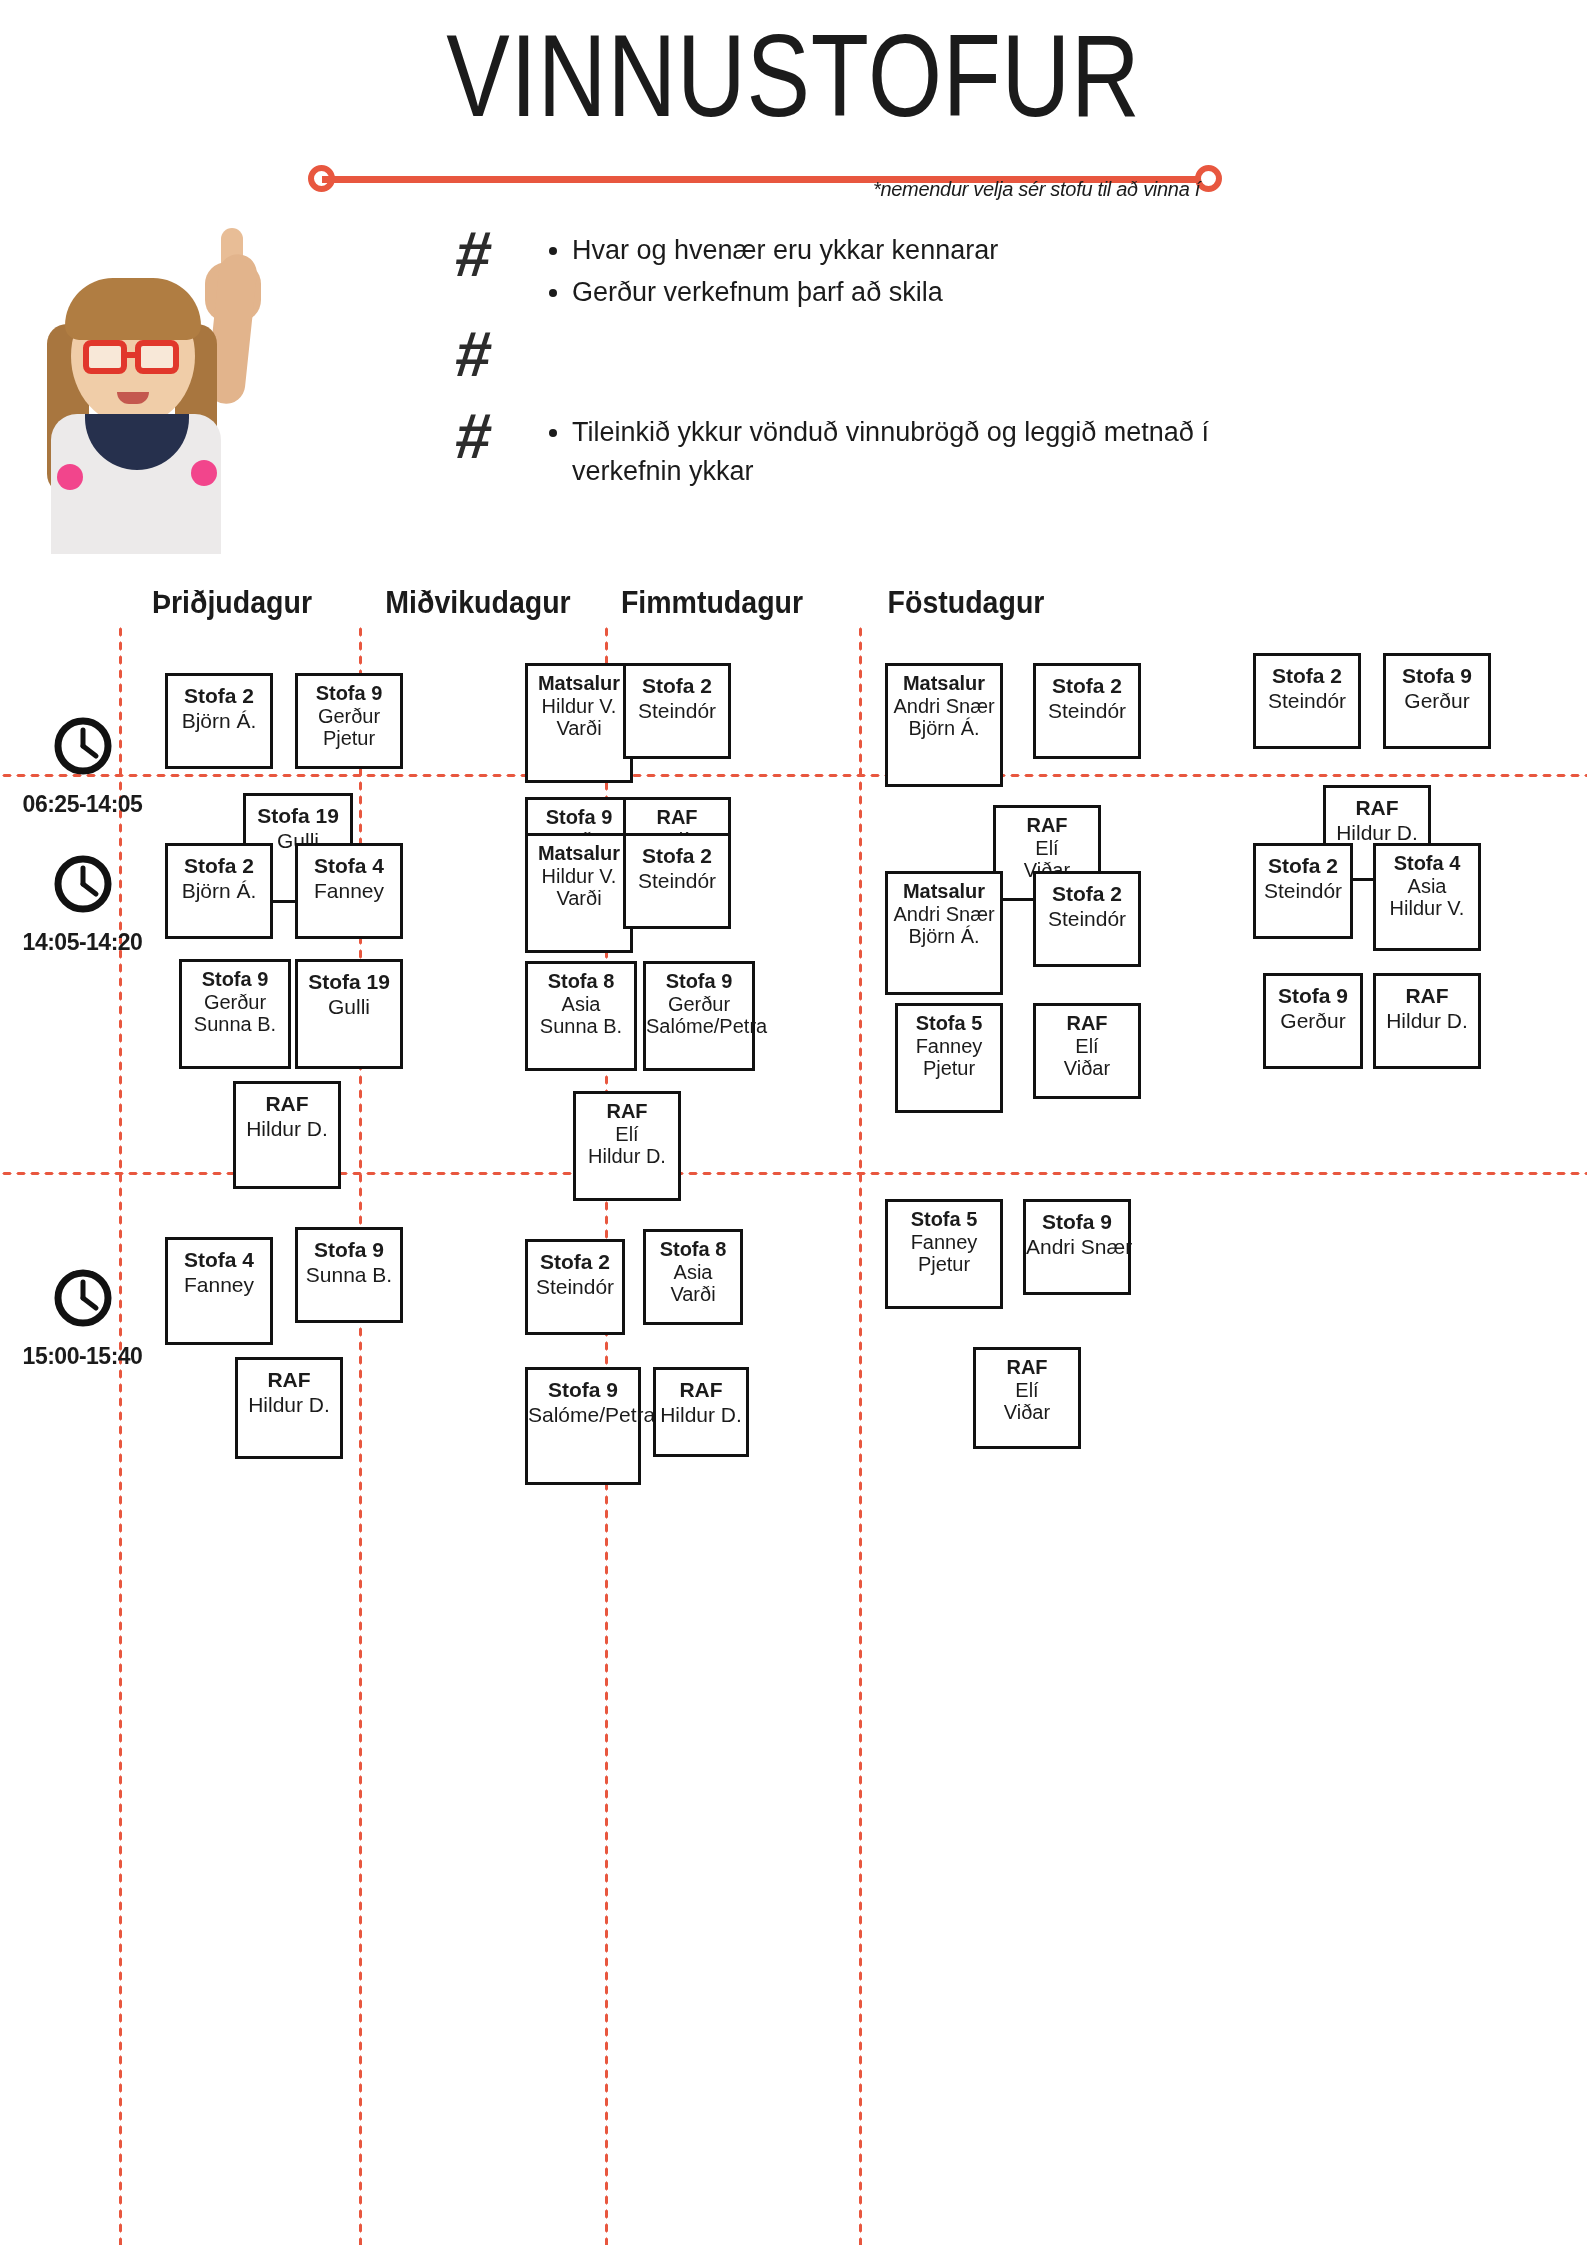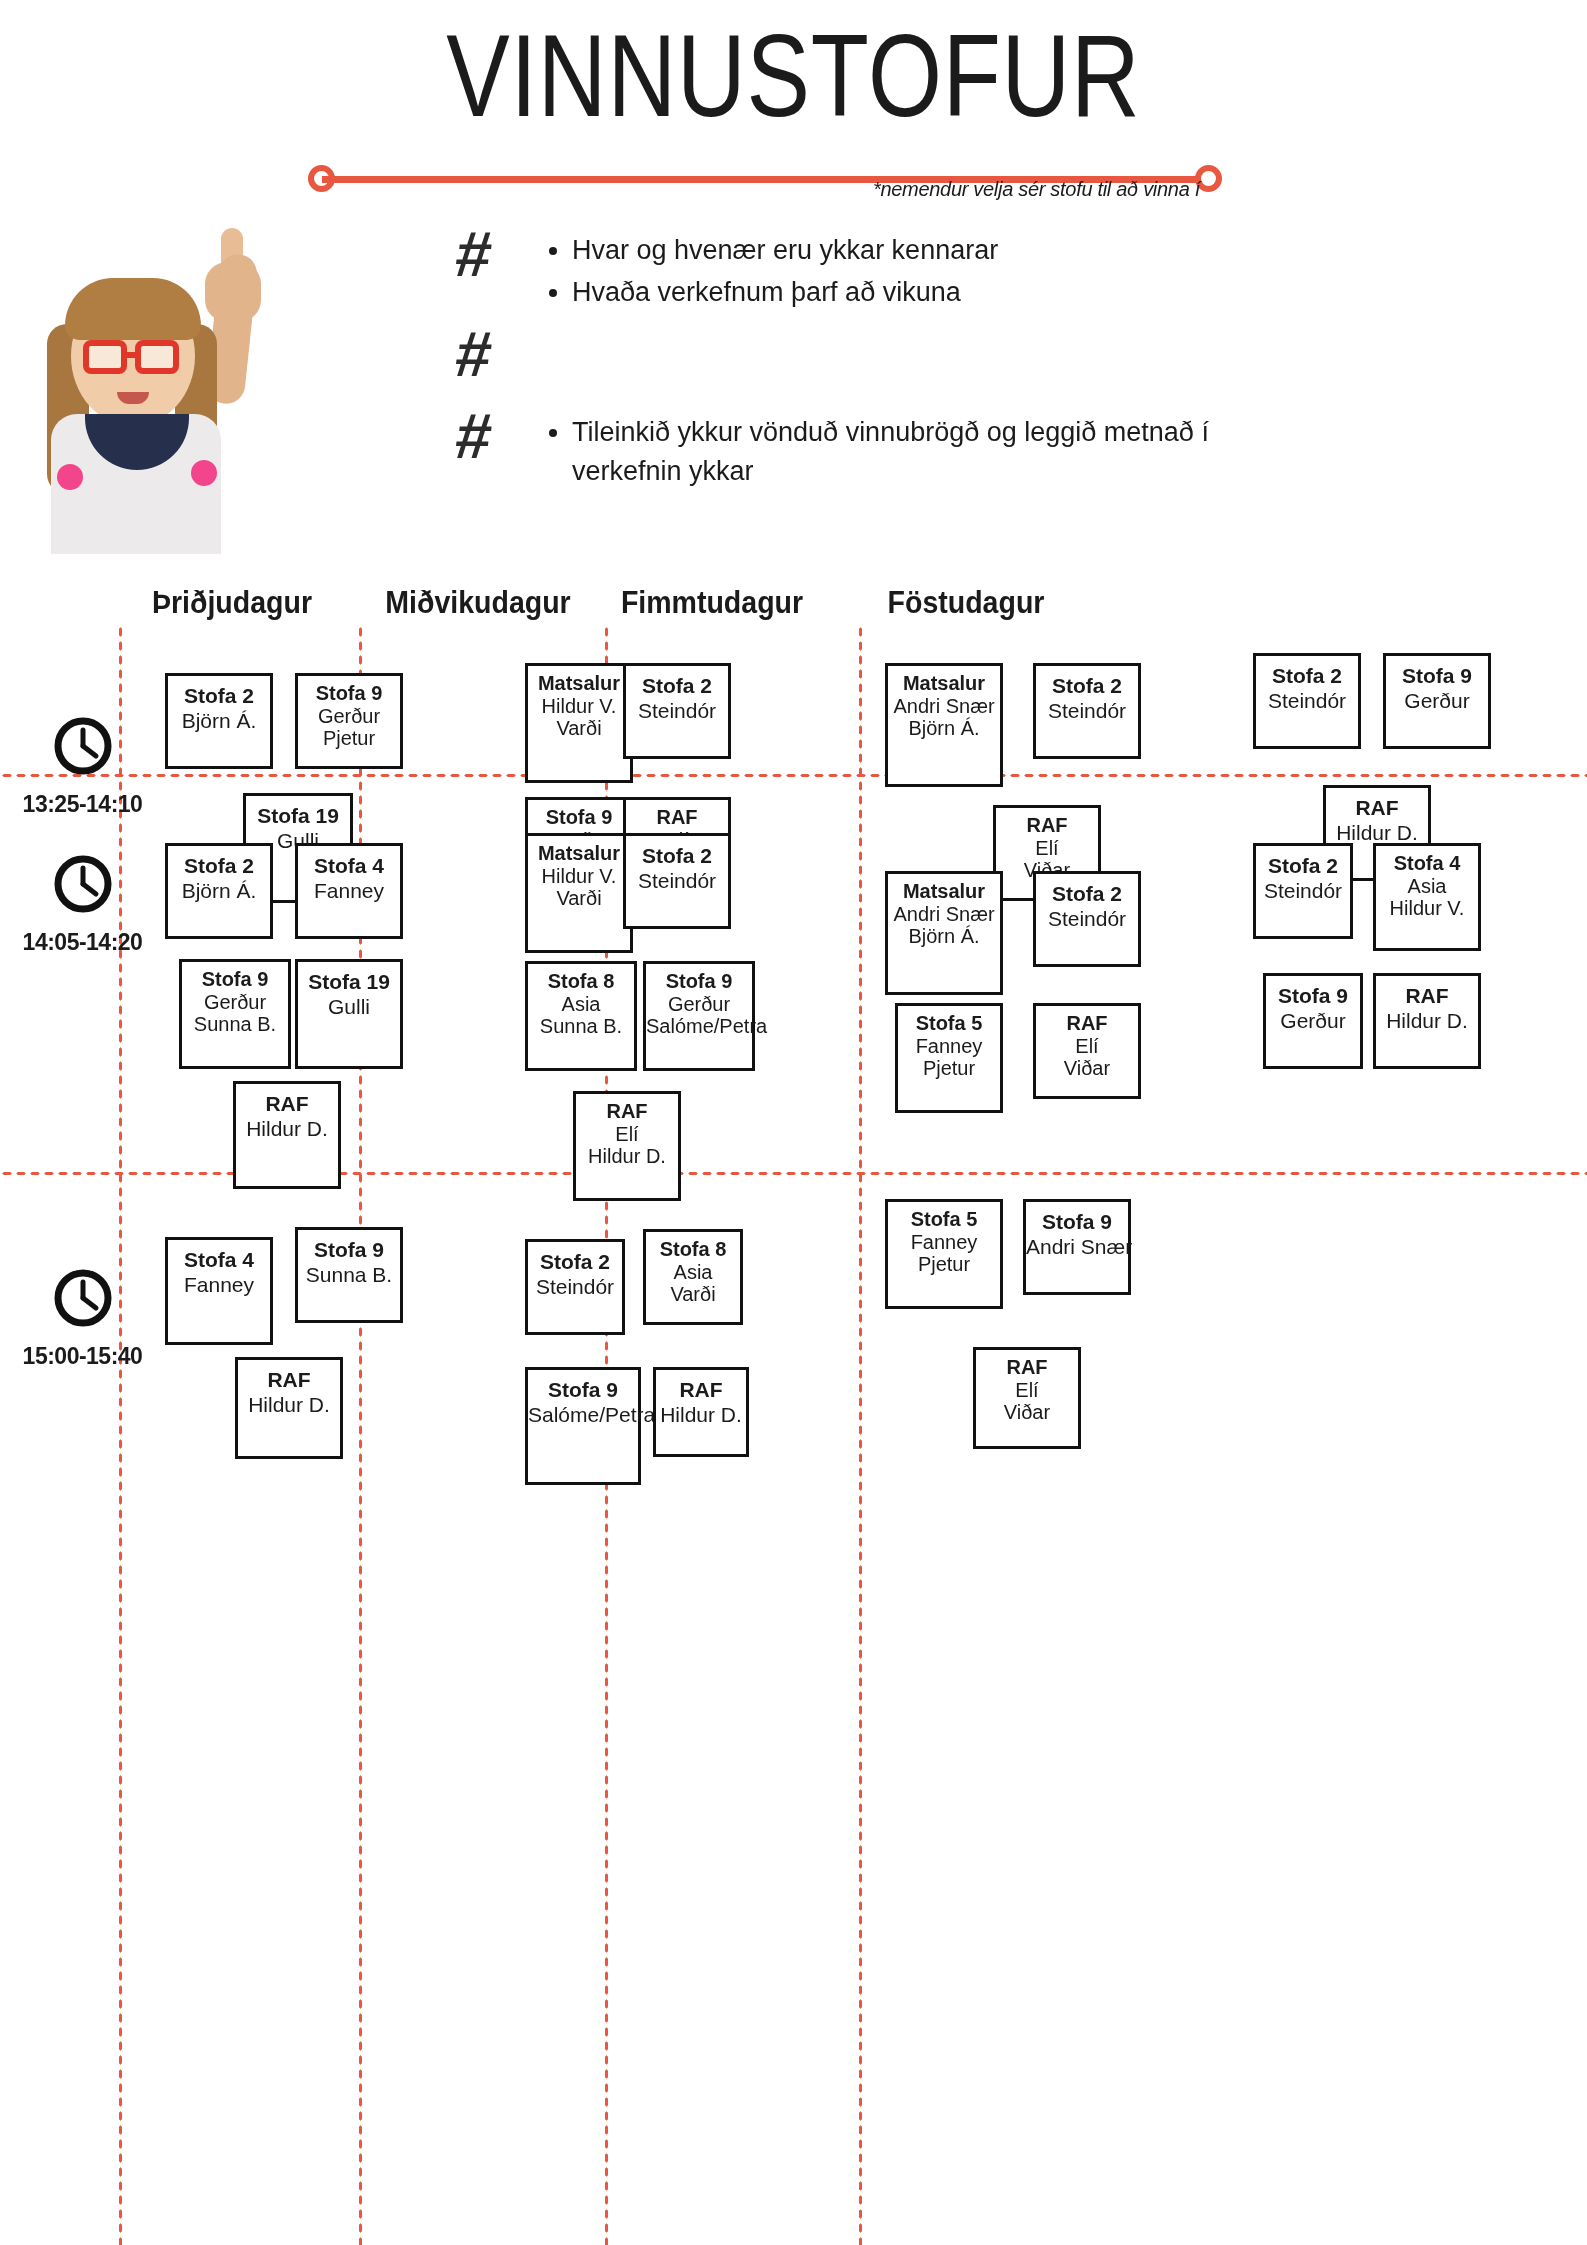--- a/index.html
+++ b/index.html
@@ -118,21 +118,21 @@
   <span class="g-bow-l"></span>
   <span class="g-bow-r"></span>
 </div>
 
 <div id="intro">
     <div class="intro-group" style="position: absolute; top: 0px; left: 0px; width: 830px;">
       <div class="hash-icon">#</div>
       <div class="intro-text">
         <ul>
           <li>Hvar og hvenær eru ykkar kennarar</li>
-          <li>Hvaða verkefnum þarf að vikuna</li>
+          <li>Gerður verkefnum þarf að skila</li>
         </ul>
       </div>
     </div>
     <div class="intro-group" style="position: absolute; top: 100px; left: 0px; width: 830px;">
       <div class="hash-icon">#</div>
     </div>
     <div class="intro-group" style="position: absolute; top: 182px; left: 0px; width: 830px;">
       <div class="hash-icon">#</div>
       <div class="intro-text">
         <ul>
@@ -155,21 +155,21 @@
     <div class="v-sep" style="left: 858px;"></div>
     <div class="h-sep" style="top: 188px;"></div>
     <div class="h-sep" style="top: 586px;"></div>
     <div class="timeslot" style="top: 40px; height: 148px;">
       <div class="time-label" style="top: 90px;">
         <svg class="clock" width="62" height="62" viewBox="0 0 62 62">
           <circle cx="31" cy="31" r="25" fill="none" stroke="#111" stroke-width="7"></circle>
           <line x1="31" y1="31" x2="31" y2="15" stroke="#111" stroke-width="5" stroke-linecap="round"></line>
           <line x1="31" y1="31" x2="44" y2="41" stroke="#111" stroke-width="5" stroke-linecap="round"></line>
         </svg>
-        <div class="time-text">13:25-14:10</div>
+        <div class="time-text">06:25-14:05</div>
       </div>
       <div class="card" style="left: 165px; top: 48px; width: 108px; height: 96px;">
         <span class="room">Stofa 2</span>
         <span class="teacher">Björn Á.</span>
       </div>
       <div class="card compact" style="left: 295px; top: 48px; width: 108px; height: 96px;">
         <span class="room">Stofa 9</span>
         <span class="teacher">Gerður</span>
         <span class="teacher">Pjetur</span>
       </div>

